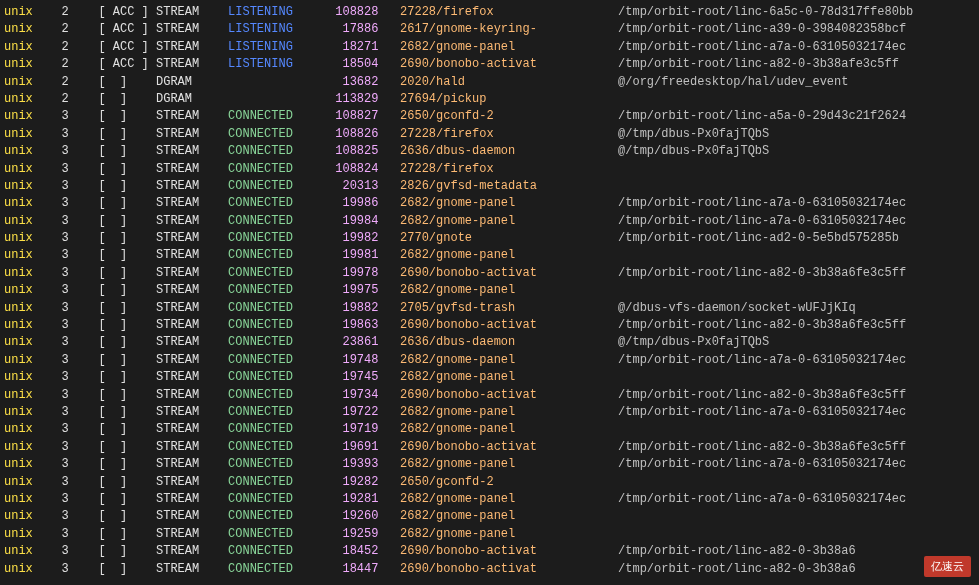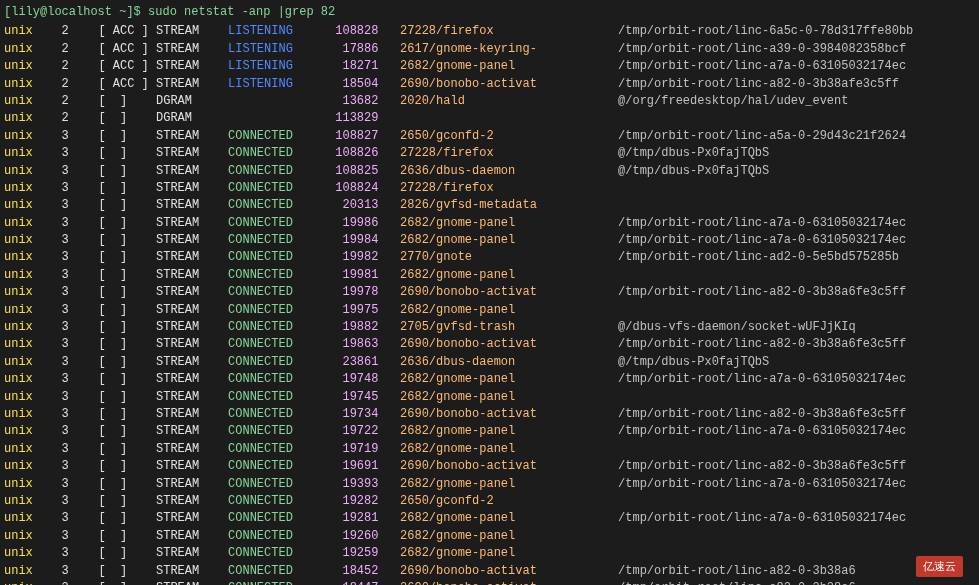--- a/index.html
+++ b/index.html
@@ -38,42 +38,39 @@
     .col-state.listening { color: #5588ff; }
     .col-state.dgram { color: #e0e0e0; }
     .col-inode { color: #f0abfc; min-width: 72px; text-align: left; padding-right: 8px; }
     .col-pid   { color: #fdba74; min-width: 190px; }
     .col-path  { color: #c0c0c0; margin-left: 28px; }
     .prompt-line { color: #88d498; margin-bottom: 2px; }
     .prompt-line .user { color: #88d498; }
     .watermark {
       position: fixed;
       bottom: 8px;
-      right: 16px;
+      right: 8px;
       background-color: #c0392b;
       color: white;
       font-family: Arial, sans-serif;
       font-size: 11px;
       padding: 3px 7px;
       border-radius: 2px;
     }
   </style>
 </head>
 <body>
 
 <div class="terminal">
-  <div class="terminal-line prompt-line">
-    <span class="user">[lily@localhost ~]$ sudo netstat -anp |grep 82</span>
-  </div>
 <div class="terminal-line"><span class="col-proto">unix </span><span class="col-recv"> 2 </span><span class="col-send">  </span><span class="col-flags">[ ACC ] </span><span class="col-type">STREAM    </span><span class="col-state listening">LISTENING   </span><span class="col-inode"> 108828 </span><span class="col-pid">27228/firefox       </span><span class="col-path">/tmp/orbit-root/linc-6a5c-0-78d317ffe80bb</span></div>
     <div class="terminal-line"><span class="col-proto">unix </span><span class="col-recv"> 2 </span><span class="col-send">  </span><span class="col-flags">[ ACC ] </span><span class="col-type">STREAM    </span><span class="col-state listening">LISTENING   </span><span class="col-inode">  17886 </span><span class="col-pid">2617/gnome-keyring- </span><span class="col-path">/tmp/orbit-root/linc-a39-0-3984082358bcf</span></div>
     <div class="terminal-line"><span class="col-proto">unix </span><span class="col-recv"> 2 </span><span class="col-send">  </span><span class="col-flags">[ ACC ] </span><span class="col-type">STREAM    </span><span class="col-state listening">LISTENING   </span><span class="col-inode">  18271 </span><span class="col-pid">2682/gnome-panel    </span><span class="col-path">/tmp/orbit-root/linc-a7a-0-63105032174ec</span></div>
     <div class="terminal-line"><span class="col-proto">unix </span><span class="col-recv"> 2 </span><span class="col-send">  </span><span class="col-flags">[ ACC ] </span><span class="col-type">STREAM    </span><span class="col-state listening">LISTENING   </span><span class="col-inode">  18504 </span><span class="col-pid">2690/bonobo-activat </span><span class="col-path">/tmp/orbit-root/linc-a82-0-3b38afe3c5ff</span></div>
     <div class="terminal-line"><span class="col-proto">unix </span><span class="col-recv"> 2 </span><span class="col-send">  </span><span class="col-flags">[  ]    </span><span class="col-type">DGRAM     </span><span class="col-state dgram">            </span><span class="col-inode">  13682 </span><span class="col-pid">2020/hald           </span><span class="col-path">@/org/freedesktop/hal/udev_event</span></div>
-    <div class="terminal-line"><span class="col-proto">unix </span><span class="col-recv"> 2 </span><span class="col-send">  </span><span class="col-flags">[  ]    </span><span class="col-type">DGRAM     </span><span class="col-state dgram">            </span><span class="col-inode"> 113829 </span><span class="col-path"></span></div>
+    <div class="terminal-line"><span class="col-proto">unix </span><span class="col-recv"> 2 </span><span class="col-send">  </span><span class="col-flags">[  ]    </span><span class="col-type">DGRAM     </span><span class="col-state dgram">            </span><span class="col-inode"> 113829 </span><span class="col-pid">27694/pickup        </span><span class="col-path"></span></div>
     <div class="terminal-line"><span class="col-proto">unix </span><span class="col-recv"> 3 </span><span class="col-send">  </span><span class="col-flags">[  ]    </span><span class="col-type">STREAM    </span><span class="col-state ">CONNECTED   </span><span class="col-inode"> 108827 </span><span class="col-pid">2650/gconfd-2       </span><span class="col-path">/tmp/orbit-root/linc-a5a-0-29d43c21f2624</span></div>
     <div class="terminal-line"><span class="col-proto">unix </span><span class="col-recv"> 3 </span><span class="col-send">  </span><span class="col-flags">[  ]    </span><span class="col-type">STREAM    </span><span class="col-state ">CONNECTED   </span><span class="col-inode"> 108826 </span><span class="col-pid">27228/firefox       </span><span class="col-path">@/tmp/dbus-Px0fajTQbS</span></div>
     <div class="terminal-line"><span class="col-proto">unix </span><span class="col-recv"> 3 </span><span class="col-send">  </span><span class="col-flags">[  ]    </span><span class="col-type">STREAM    </span><span class="col-state ">CONNECTED   </span><span class="col-inode"> 108825 </span><span class="col-pid">2636/dbus-daemon    </span><span class="col-path">@/tmp/dbus-Px0fajTQbS</span></div>
     <div class="terminal-line"><span class="col-proto">unix </span><span class="col-recv"> 3 </span><span class="col-send">  </span><span class="col-flags">[  ]    </span><span class="col-type">STREAM    </span><span class="col-state ">CONNECTED   </span><span class="col-inode"> 108824 </span><span class="col-pid">27228/firefox       </span><span class="col-path"></span></div>
     <div class="terminal-line"><span class="col-proto">unix </span><span class="col-recv"> 3 </span><span class="col-send">  </span><span class="col-flags">[  ]    </span><span class="col-type">STREAM    </span><span class="col-state ">CONNECTED   </span><span class="col-inode">  20313 </span><span class="col-pid">2826/gvfsd-metadata </span><span class="col-path"></span></div>
     <div class="terminal-line"><span class="col-proto">unix </span><span class="col-recv"> 3 </span><span class="col-send">  </span><span class="col-flags">[  ]    </span><span class="col-type">STREAM    </span><span class="col-state ">CONNECTED   </span><span class="col-inode">  19986 </span><span class="col-pid">2682/gnome-panel    </span><span class="col-path">/tmp/orbit-root/linc-a7a-0-63105032174ec</span></div>
     <div class="terminal-line"><span class="col-proto">unix </span><span class="col-recv"> 3 </span><span class="col-send">  </span><span class="col-flags">[  ]    </span><span class="col-type">STREAM    </span><span class="col-state ">CONNECTED   </span><span class="col-inode">  19984 </span><span class="col-pid">2682/gnome-panel    </span><span class="col-path">/tmp/orbit-root/linc-a7a-0-63105032174ec</span></div>
     <div class="terminal-line"><span class="col-proto">unix </span><span class="col-recv"> 3 </span><span class="col-send">  </span><span class="col-flags">[  ]    </span><span class="col-type">STREAM    </span><span class="col-state ">CONNECTED   </span><span class="col-inode">  19982 </span><span class="col-pid">2770/gnote          </span><span class="col-path">/tmp/orbit-root/linc-ad2-0-5e5bd575285b</span></div>
     <div class="terminal-line"><span class="col-proto">unix </span><span class="col-recv"> 3 </span><span class="col-send">  </span><span class="col-flags">[  ]    </span><span class="col-type">STREAM    </span><span class="col-state ">CONNECTED   </span><span class="col-inode">  19981 </span><span class="col-pid">2682/gnome-panel    </span><span class="col-path"></span></div>
     <div class="terminal-line"><span class="col-proto">unix </span><span class="col-recv"> 3 </span><span class="col-send">  </span><span class="col-flags">[  ]    </span><span class="col-type">STREAM    </span><span class="col-state ">CONNECTED   </span><span class="col-inode">  19978 </span><span class="col-pid">2690/bonobo-activat </span><span class="col-path">/tmp/orbit-root/linc-a82-0-3b38a6fe3c5ff</span></div>

